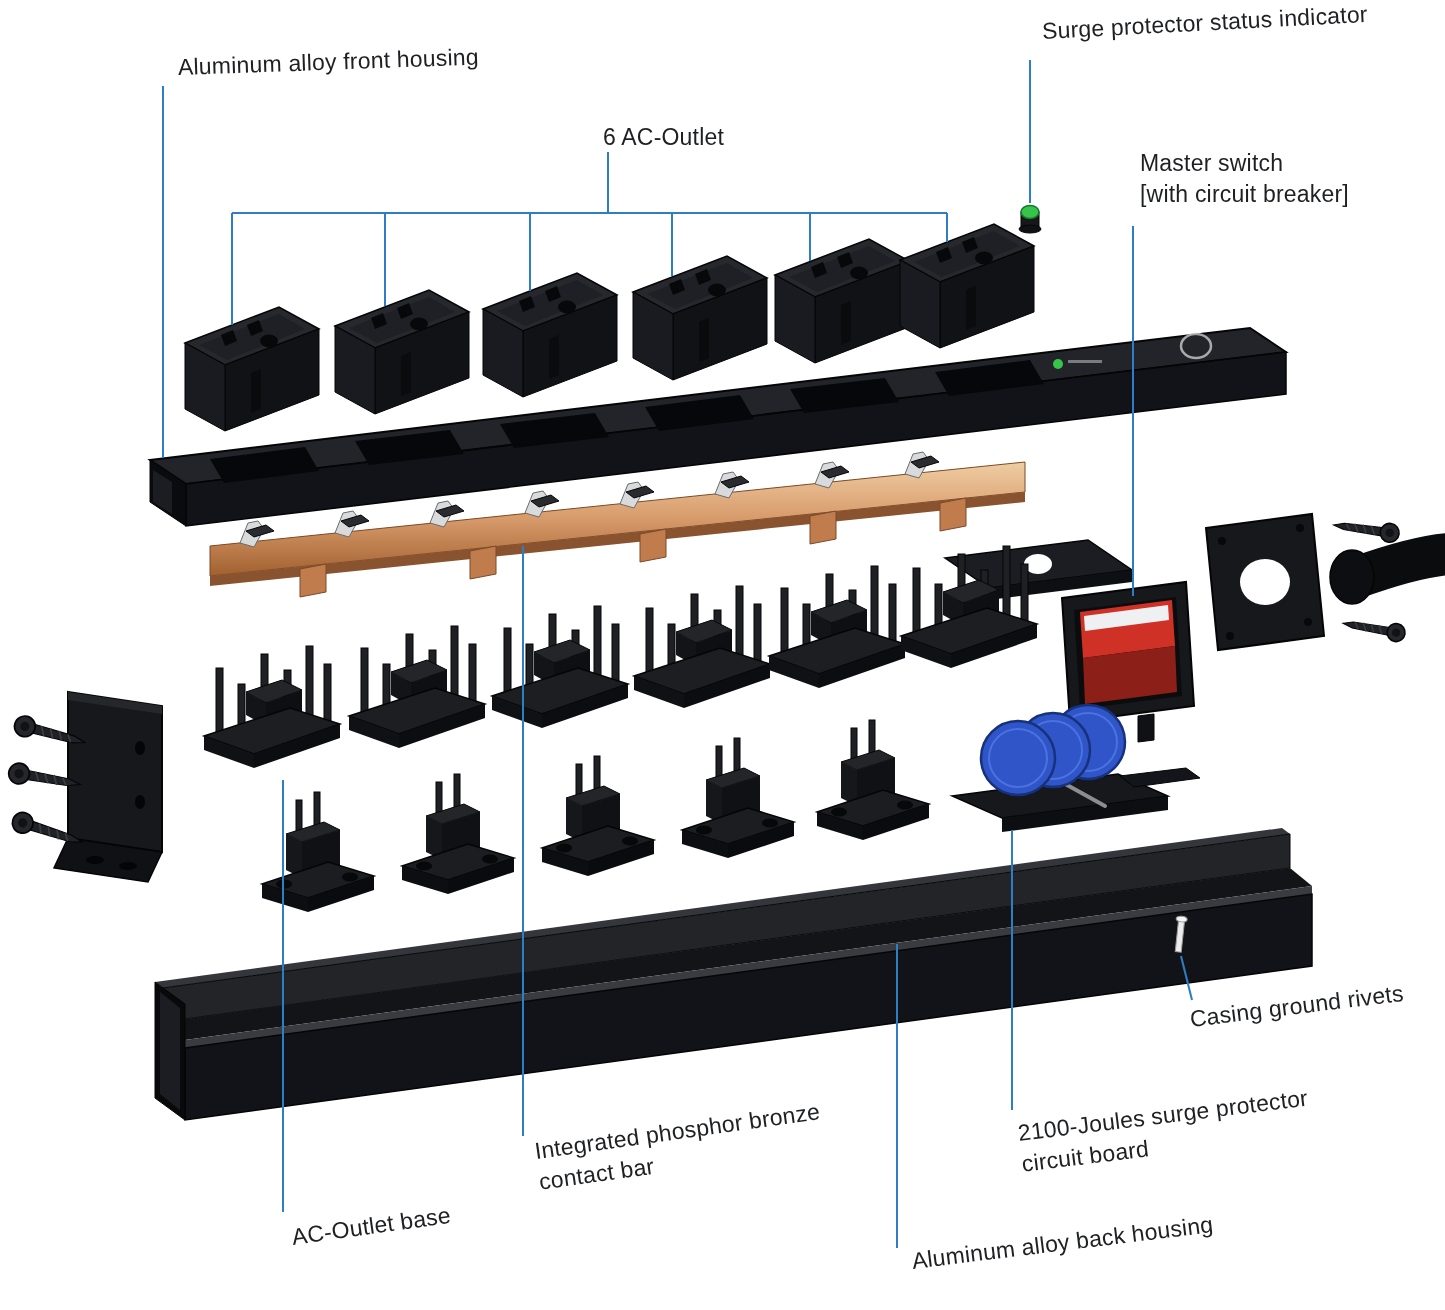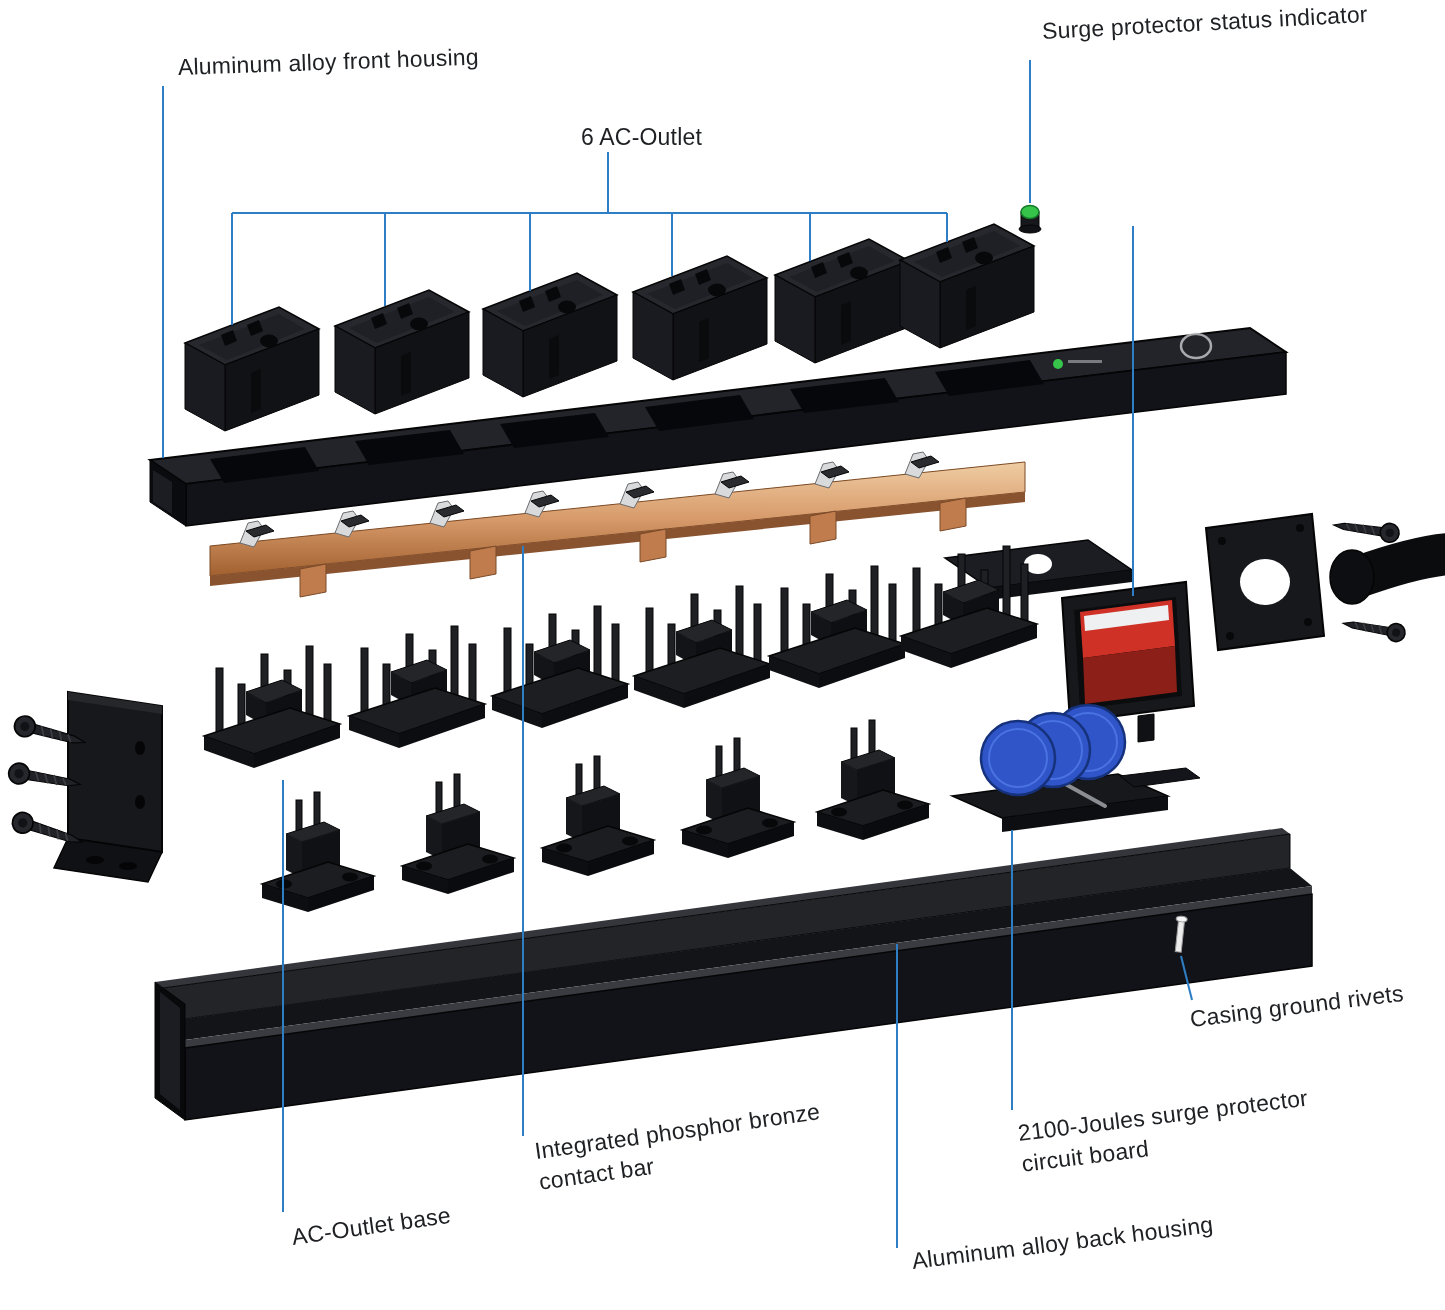--- a/index.html
+++ b/index.html
@@ -222,24 +222,28 @@
     <path class="leader" d="M523,546 V1136"></path>
     <path class="leader" d="M283,780 V1212"></path>
     <path class="leader" d="M897,944 V1248"></path>
     <path class="leader" d="M1012,830 V1110"></path>
     <path class="leader" d="M1181,956 L1192,1000"></path>
   </g>
 </svg>
 
 <div class="label" style="left:178px;top:52px;transform:rotate(-2deg)">Aluminum alloy front housing</div>
 
-<div class="label" style="left:581px;top:122px">6 AC-Outlet</div>
+<div class="label" style="left:603px;top:122px">6 AC-Outlet</div>
 
 <div class="label" style="left:1042px;top:16px;transform:rotate(-3deg)">Surge protector status indicator</div>
 
+<div class="label two" style="left:1140px;top:148px">
+  <span>Master switch</span>
+  <span>[with circuit breaker]</span>
+</div>
 
 <div class="label" style="left:1190px;top:1004px;transform:rotate(-7deg)">Casing ground rivets</div>
 
 <div class="label two" style="left:1020px;top:1118px;transform:rotate(-7deg)">
   <span>2100-Joules surge protector</span>
   <span>circuit board</span>
 </div>
 
 <div class="label" style="left:912px;top:1246px;transform:rotate(-7deg)">Aluminum alloy back housing</div>
 

